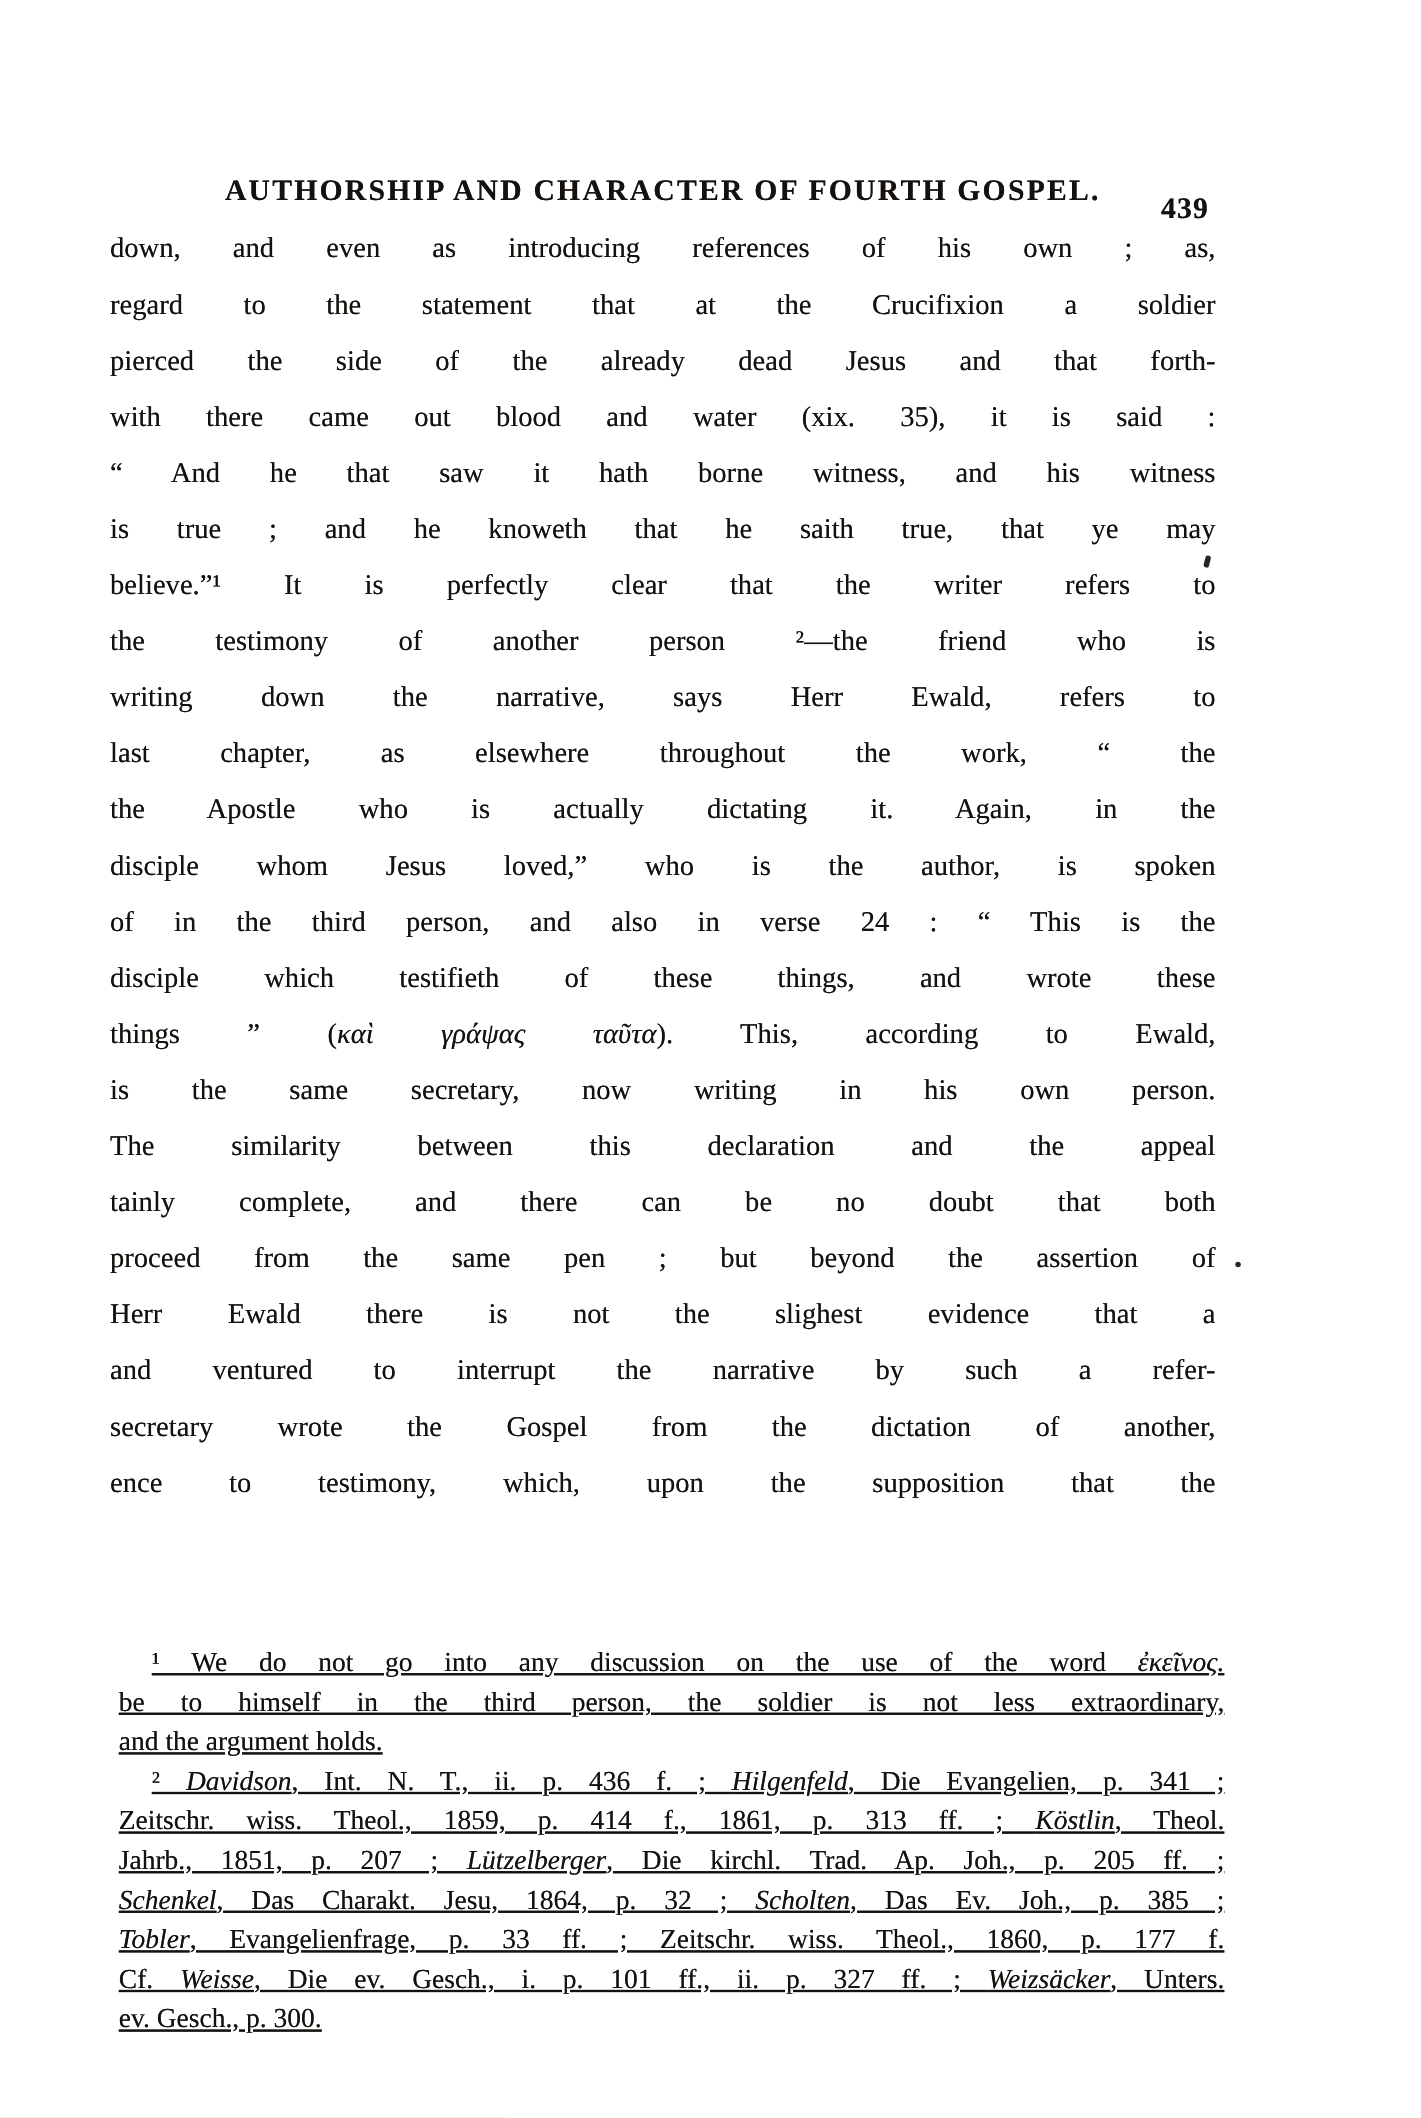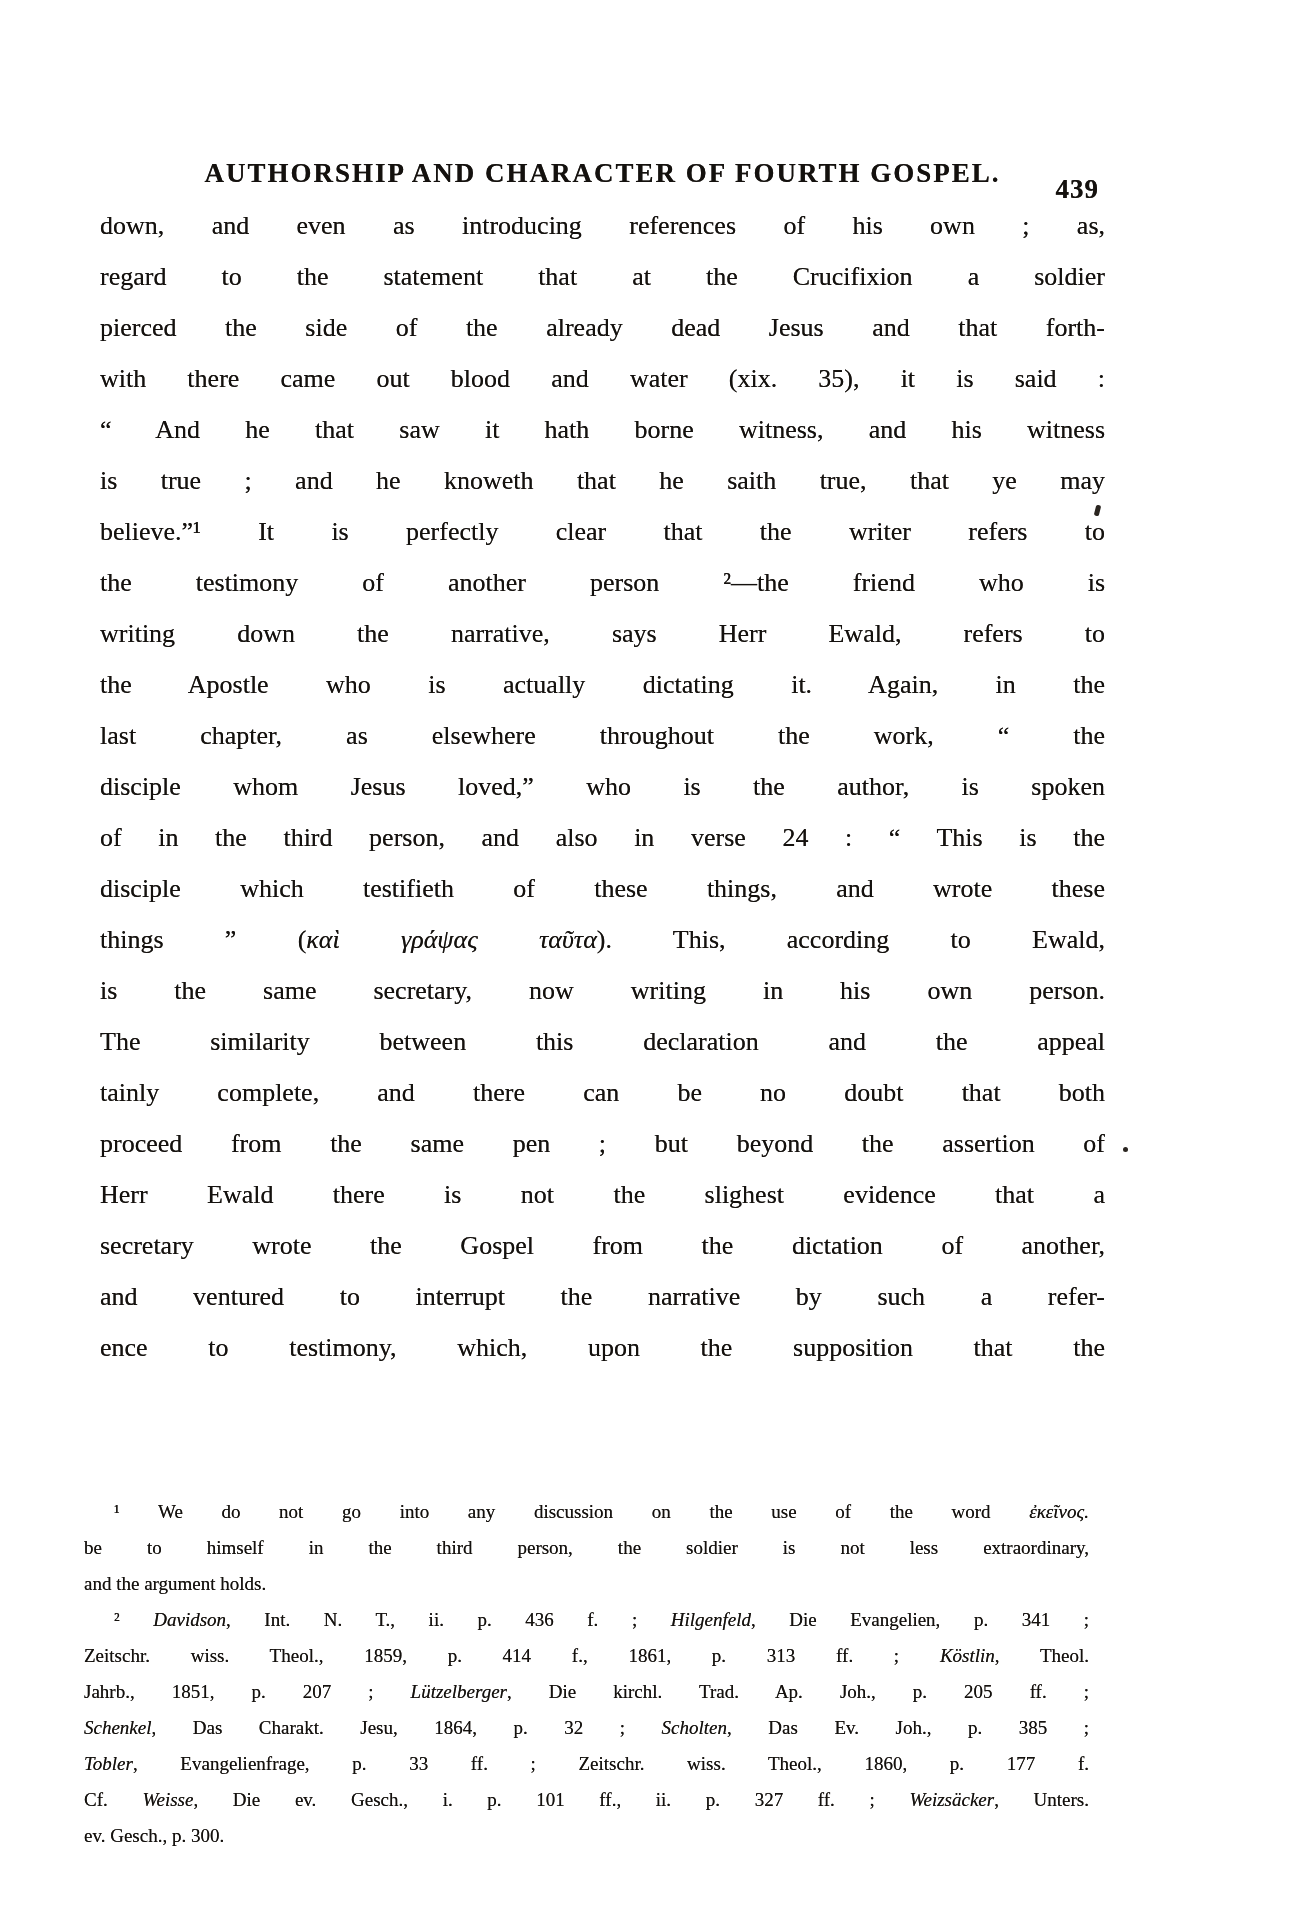--- a/index.html
+++ b/index.html
@@ -16,22 +16,22 @@
     position:absolute;left:100px;top:158px;width:1005px;height:36px;
     font-weight:700;font-size:27px;letter-spacing:2px;
     text-align:center;white-space:nowrap;
   }
   .rh-num{position:absolute;right:6px;top:16px;letter-spacing:1px;}
   .body-text{
     position:absolute;left:100px;top:200px;width:1005px;
     font-size:26px;line-height:51px;
   }
   .footnotes{
-    position:absolute;left:84px;top:1494px;width:1005px;
-    font-size:19px;line-height:36px;
+    position:absolute;left:108px;top:1494px;width:1005px;
+    font-size:25px;line-height:36px;text-decoration:underline;
   }
   .tline{white-space:normal;}
   .tline.just{text-align:justify;text-align-last:justify;}
   .tline.ind{text-indent:30px;}
   .it{font-style:italic;}
   .speck{position:absolute;background:#2a2520;}
   .s1{left:1095px;top:505px;width:5px;height:11px;border-radius:2px;transform:rotate(14deg);}
   .s2{left:1123px;top:1147px;width:5px;height:5px;border-radius:50%;}
 </style>
 </head>
@@ -46,33 +46,33 @@
   <div class="body-text">
       <div class="tline just"><span>down, and even as introducing references of his own ; as,</span></div>
       <div class="tline just"><span>regard to the statement that at the Crucifixion a soldier</span></div>
       <div class="tline just"><span>pierced the side of the already dead Jesus and that forth-</span></div>
       <div class="tline just"><span>with there came out blood and water (xix. 35), it is said :</span></div>
       <div class="tline just"><span>“ And he that saw it hath borne witness, and his witness</span></div>
       <div class="tline just"><span>is true ; and he knoweth that he saith true, that ye may</span></div>
       <div class="tline just"><span>believe.”¹ It is perfectly clear that the writer refers to</span></div>
       <div class="tline just"><span>the testimony of another person ²—the friend who is</span></div>
       <div class="tline just"><span>writing down the narrative, says Herr Ewald, refers to</span></div>
+      <div class="tline just"><span>last chapter, as elsewhere throughout the work, “ the</span></div>
       <div class="tline just"><span>the Apostle who is actually dictating it.  Again, in the</span></div>
-      <div class="tline just"><span>last chapter, as elsewhere throughout the work, “ the</span></div>
       <div class="tline just"><span>disciple whom Jesus loved,” who is the author, is spoken</span></div>
       <div class="tline just"><span>of in the third person, and also in verse 24 : “ This is the</span></div>
       <div class="tline just"><span>disciple which testifieth of these things, and wrote these</span></div>
       <div class="tline just"><span>things ” (</span><span class="it">καὶ γράψας ταῦτα</span><span>).  This, according to Ewald,</span></div>
       <div class="tline just"><span>is the same secretary, now writing in his own person.</span></div>
       <div class="tline just"><span>The similarity between this declaration and the appeal</span></div>
       <div class="tline just"><span>tainly complete, and there can be no doubt that both</span></div>
       <div class="tline just"><span>proceed from the same pen ; but beyond the assertion of</span></div>
       <div class="tline just"><span>Herr Ewald there is not the slighest evidence that a</span></div>
+      <div class="tline just"><span>and ventured to interrupt the narrative by such a refer-</span></div>
       <div class="tline just"><span>secretary wrote the Gospel from the dictation of another,</span></div>
-      <div class="tline just"><span>and ventured to interrupt the narrative by such a refer-</span></div>
       <div class="tline just"><span>ence to testimony, which, upon the supposition that the</span></div>
     </div>
 
   <div class="footnotes">
     <div class="footnote">
         <div class="tline just ind"><span>¹ We do not go into any discussion on the use of the word </span><span class="it">ἐκεῖνος.</span></div>
         <div class="tline just"><span>be to himself in the third person, the soldier is not less extraordinary,</span></div>
         <div class="tline"><span>and the argument holds.</span></div>
       </div>
     <div class="footnote">

